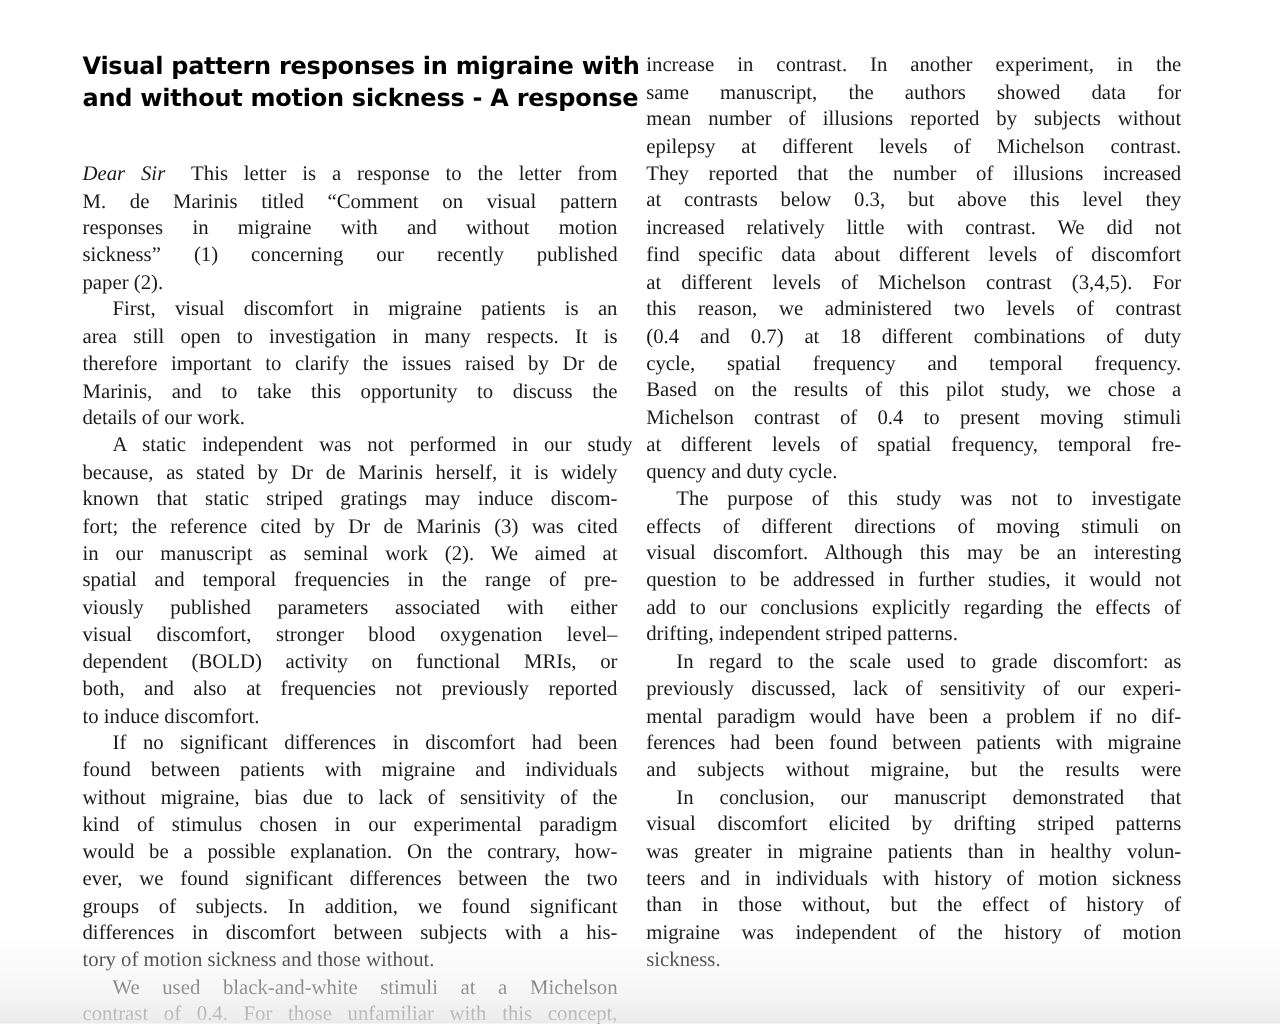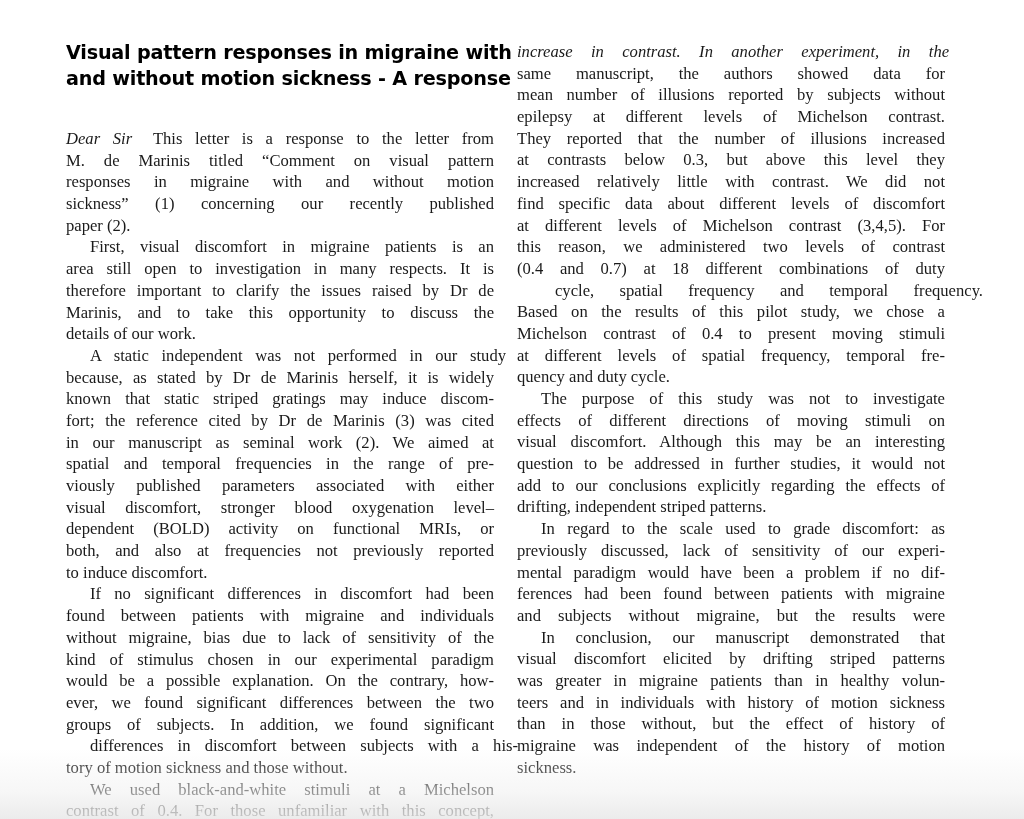--- a/index.html
+++ b/index.html
@@ -64,38 +64,38 @@
       <span class="ln" style="display: block; text-align: left; text-align-last: left; word-spacing: 14.8802px;">dependent (BOLD) activity on functional MRIs, or</span>
       <span class="ln" style="display: block; text-align: left; text-align-last: left; word-spacing: 11.375px;">both, and also at frequencies not previously reported</span>
       <span class="ln last">to induce discomfort.</span>
       <span class="ln ind" style="display: block; text-align: left; text-align-last: left; word-spacing: 9.11161px;">If no significant differences in discomfort had been</span>
       <span class="ln" style="display: block; text-align: left; text-align-last: left; word-spacing: 11.8854px;">found between patients with migraine and individuals</span>
       <span class="ln" style="display: block; text-align: left; text-align-last: left; word-spacing: 7.71701px;">without migraine, bias due to lack of sensitivity of the</span>
       <span class="ln" style="display: block; text-align: left; text-align-last: left; word-spacing: 9.85714px;">kind of stimulus chosen in our experimental paradigm</span>
       <span class="ln" style="display: block; text-align: left; text-align-last: left; word-spacing: 7.66602px;">would be a possible explanation. On the contrary, how-</span>
       <span class="ln" style="display: block; text-align: left; text-align-last: left; word-spacing: 9.28125px;">ever, we found significant differences between the two</span>
       <span class="ln" style="display: block; text-align: left; text-align-last: left; word-spacing: 11.6987px;">groups of subjects. In addition, we found significant</span>
-      <span class="ln" style="display: block; text-align: right; text-align-last: left; word-spacing: 10.0357px; margin-left: 24px;">differences in discomfort between subjects with a his-</span>
+      <span class="ln" style="display: block; text-align: right; text-align-last: left; word-spacing: 10.0357px;">differences in discomfort between subjects with a his-</span>
       <span class="ln last">tory of motion sickness and those without.</span>
       <span class="ln ind" style="display: block; text-align: left; text-align-last: left; word-spacing: 13.9479px;">We used black-and-white stimuli at a Michelson</span>
       <span class="ln" style="display: block; text-align: left; text-align-last: left; word-spacing: 8.39453px;">contrast of 0.4. For those unfamiliar with this concept,</span>
     </div>
   <div class="col col-right" id="col-right">
-      <span class="ln" style="display: block; text-align: left; text-align-last: left; word-spacing: 14.2098px; font-style: italic;">increase in contrast. In another experiment, in the</span>
+      <span class="ln" style="display: block; text-align: left; text-align-last: left; word-spacing: 14.2098px;">increase in contrast. In another experiment, in the</span>
       <span class="ln" style="display: block; text-align: left; text-align-last: left; word-spacing: 20.7214px;">same manuscript, the authors showed data for</span>
       <span class="ln" style="display: block; text-align: left; text-align-last: left; word-spacing: 9.45982px;">mean number of illusions reported by subjects without</span>
       <span class="ln" style="display: block; text-align: left; text-align-last: left; word-spacing: 16.625px;">epilepsy at different levels of Michelson contrast.</span>
       <span class="ln" style="display: block; text-align: left; text-align-last: left; word-spacing: 11.5737px;">They reported that the number of illusions increased</span>
       <span class="ln" style="display: block; text-align: left; text-align-last: left; word-spacing: 14.0977px;">at contrasts below 0.3, but above this level they</span>
       <span class="ln" style="display: block; text-align: left; text-align-last: left; word-spacing: 13.3214px;">increased relatively little with contrast. We did not</span>
       <span class="ln" style="display: block; text-align: left; text-align-last: left; word-spacing: 10.6964px;">find specific data about different levels of discomfort</span>
       <span class="ln" style="display: block; text-align: left; text-align-last: left; word-spacing: 11.9442px;">at different levels of Michelson contrast (3,4,5). For</span>
       <span class="ln" style="display: block; text-align: left; text-align-last: left; word-spacing: 13.2165px;">this reason, we administered two levels of contrast</span>
       <span class="ln" style="display: block; text-align: left; text-align-last: left; word-spacing: 12.5234px;">(0.4 and 0.7) at 18 different combinations of duty</span>
-      <span class="ln" style="display: block; text-align: left; text-align-last: left; word-spacing: 21.2219px; margin-left: 38px;">cycle, spatial frequency and temporal frequency.</span>
+      <span class="ln" style="display: block; text-align: left; text-align-last: left; word-spacing: 21.2219px;">cycle, spatial frequency and temporal frequency.</span>
       <span class="ln" style="display: block; text-align: left; text-align-last: left; word-spacing: 9.40156px;">Based on the results of this pilot study, we chose a</span>
       <span class="ln" style="display: block; text-align: left; text-align-last: left; word-spacing: 12.0246px;">Michelson contrast of 0.4 to present moving stimuli</span>
       <span class="ln" style="display: block; text-align: left; text-align-last: left; word-spacing: 11.7121px;">at different levels of spatial frequency, temporal fre-</span>
       <span class="ln last">quency and duty cycle.</span>
       <span class="ln ind" style="display: block; text-align: left; text-align-last: left; word-spacing: 10.8633px;">The purpose of this study was not to investigate</span>
       <span class="ln" style="display: block; text-align: right; text-align-last: left; word-spacing: 13.1049px;">effects of different directions of moving stimuli on</span>
       <span class="ln" style="display: block; text-align: left; text-align-last: left; word-spacing: 9.65625px;">visual discomfort. Although this may be an interesting</span>
       <span class="ln" style="display: block; text-align: left; text-align-last: left; word-spacing: 6.69097px;">question to be addressed in further studies, it would not</span>
       <span class="ln" style="display: block; text-align: left; text-align-last: left; word-spacing: 6.65039px;">add to our conclusions explicitly regarding the effects of</span>
       <span class="ln last">drifting, independent striped patterns.</span>

